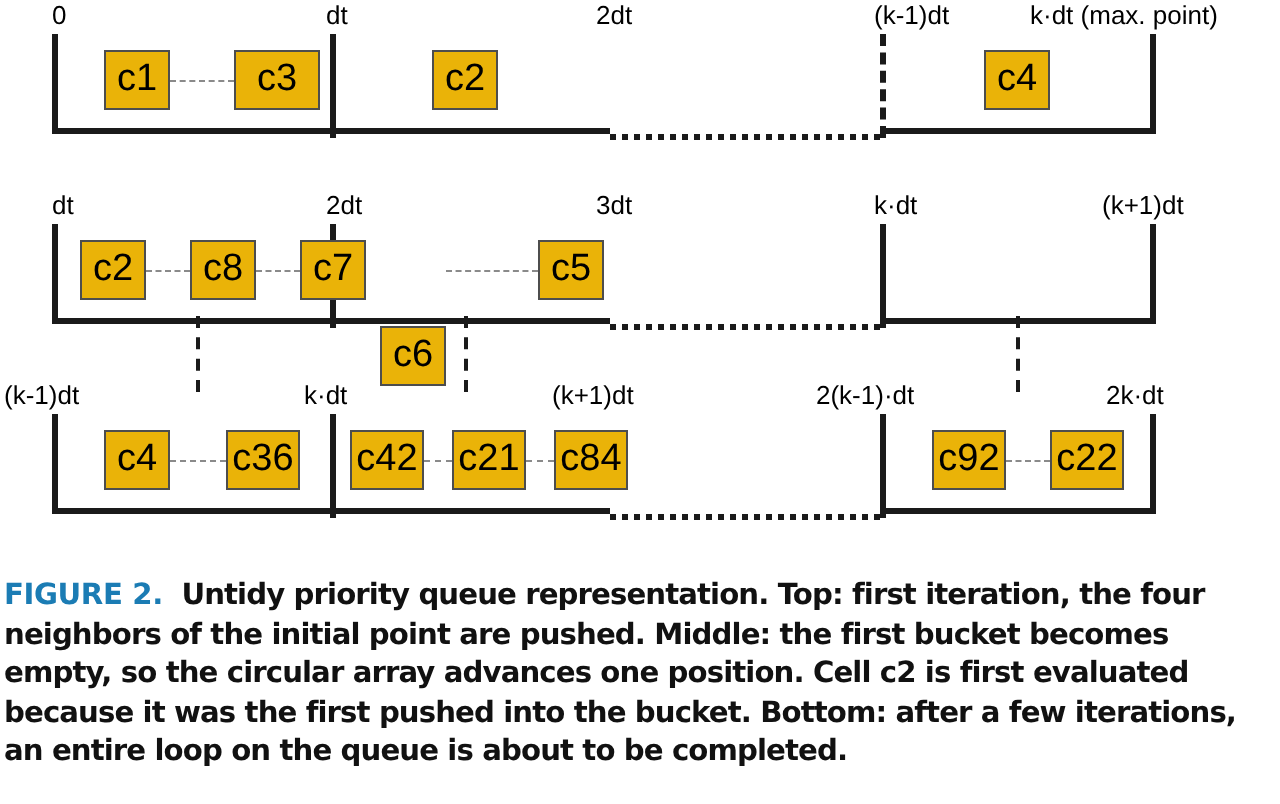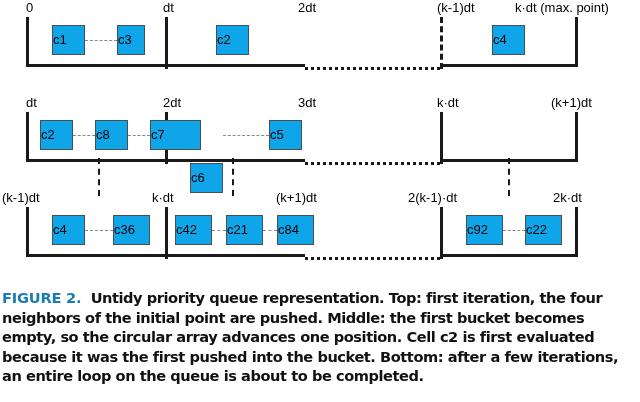--- a/index.html
+++ b/index.html
@@ -79,25 +79,26 @@
     position: absolute;
     width: 0;
     border-left: 2px dashed #1a1a1a;
   }
 
   
   .cell {
     position: absolute;
     top: 25px;
     height: 30px;
-    background: #0ea5e9;
+    background: #eab308;
     border: 1px solid #4d4d4d;
     box-sizing: border-box;
-    font-size: 13px;
+    font-size: 19px;
     line-height: 28px;
+    text-align: center;
     color: #000;
     letter-spacing: 0px;
   }
 
   
   .link {
     position: absolute;
     top: 40px;
     height: 0;
     border-top: 1px dashed #8a8a8a;
@@ -138,21 +139,21 @@
     <div class="tick-label" style="left:515px;">k·dt (max. point)</div>
 
     <div class="bracket no-right" style="left:26px; width:279px;"></div>
     <div class="divider" style="left:165px;"></div>
     <div class="gap-dots" style="left:305px; width:135px; top:67px;"></div>
     <div class="bracket no-left" style="left:440px; width:138px;"></div>
     <div class="divider dashed" style="left:440px;"></div>
 
     <div class="link" style="left:85px; width:32px;"></div>
     <div class="cell" style="left:52px; width:33px;">c1</div>
-    <div class="cell" style="left:117px; width:28px;">c3</div>
+    <div class="cell" style="left:117px; width:43px;">c3</div>
     <div class="cell" style="left:216px; width:33px;">c2</div>
     <div class="cell" style="left:492px; width:33px;">c4</div>
   </div>
 
   <div class="row row-2">
 
     <div class="tick-label" style="left:26px;">dt</div>
     <div class="tick-label" style="left:163px;">2dt</div>
     <div class="tick-label" style="left:298px;">3dt</div>
     <div class="tick-label" style="left:437px;">k·dt</div>
@@ -161,21 +162,21 @@
     <div class="bracket no-right" style="left:26px; width:279px;"></div>
     <div class="divider" style="left:165px;"></div>
     <div class="gap-dots" style="left:305px; width:135px; top:67px;"></div>
     <div class="bracket no-left" style="left:440px; width:138px;"></div>
     <div class="divider" style="left:440px;"></div>
 
     <div class="link" style="left:73px; width:22px;"></div>
     <div class="link" style="left:128px; width:22px;"></div>
     <div class="cell" style="left:40px; width:33px;">c2</div>
     <div class="cell" style="left:95px; width:33px;">c8</div>
-    <div class="cell" style="left:150px; width:51px;">c7</div>
+    <div class="cell" style="left:150px; width:33px;">c7</div>
 
     <div class="link" style="left:223px; width:46px;"></div>
     <div class="cell" style="left:190px; width:33px;margin-top:43px;">c6</div>
     <div class="cell" style="left:269px; width:33px;">c5</div>
   </div>
 
   <div class="wrap-dash" style="left:98px; top:158px; height:38px;"></div>
   <div class="wrap-dash" style="left:232px; top:158px; height:38px;"></div>
   <div class="wrap-dash" style="left:508px; top:158px; height:38px;"></div>
 

